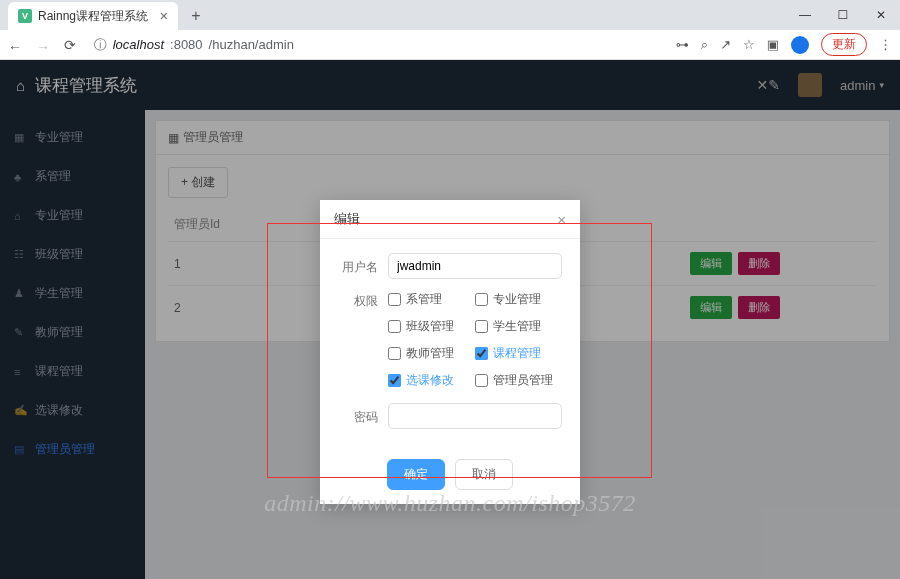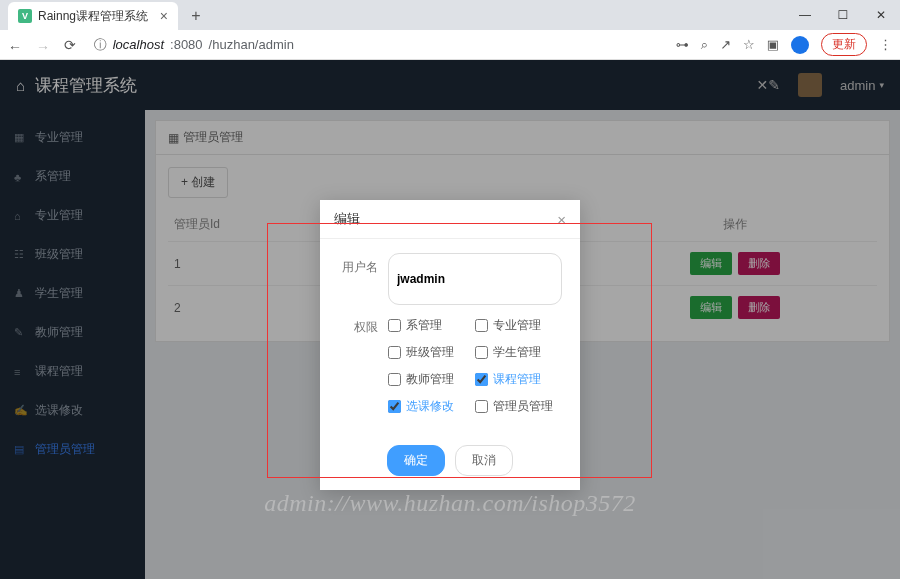--- a/index.html
+++ b/index.html
@@ -59,27 +59,27 @@
 
 
 .overlay { position: absolute; inset: 0; background: rgba(0,0,0,0.35); }
 .modal { position: absolute; left: 50%; top: 140px; transform: translateX(-50%); width: 260px; background: #fff; box-shadow: 0 4px 20px rgba(0,0,0,0.2); }
 .modal-head { display: flex; justify-content: space-between; align-items: center; padding: 10px 14px; font-size: 13px; color: #333; border-bottom: 1px solid #eee; }
 .modal-close { font-size: 15px; color: #999; cursor: pointer; }
 .modal-body { padding: 14px 18px; }
 .form-row { display: flex; align-items: flex-start; margin-bottom: 8px; }
 .form-label { width: 50px; text-align: right; font-size: 12px; color: #737373; padding-top: 6px; padding-right: 10px; flex-shrink: 0; }
 .form-ctrl { flex: 1; }
-.form-input { width: 100%; border: 1px solid #ddd; border-radius: 11px; padding: 18px 8px; font-size: 12px; font-weight: bold; }
+.form-input { width: 100%; border: 1px solid #ddd; border-radius: 5px; padding: 5px 8px; font-size: 12px; }
 .chk-grid { display: grid; grid-template-columns: 1fr 1fr; gap: 10px 0; padding-top: 4px; }
 .chk { display: flex; align-items: center; gap: 5px; font-size: 12px; color: #555; cursor: pointer; }
 .chk input { width: 13px; height: 13px; accent-color: #409eff; }
 .chk.checked { color: #409eff; }
 .modal-foot { padding: 8px 14px 14px; display: flex; justify-content: center; gap: 10px; }
-.btn { padding: 6px 16px; font-size: 12px; border-radius: 12px; cursor: pointer; }
+.btn { padding: 6px 16px; font-size: 12px; border-radius: 6px; cursor: pointer; }
 .btn-primary { background: #409eff; color: #fff; border: 1px solid #409eff; }
 .btn-default { background: #fff; color: #666; border: 1px solid #ddd; }
 
 .redbox { position: absolute; left: 267px; top: 163px; width: 385px; height: 255px; border: 1px solid #e33; pointer-events: none; }
 .watermark { position: absolute; left: 0; right: 0; top: 430px; text-align: center; font-family: Georgia, serif; font-size: 24px; color: rgba(200,200,200,0.65); font-style: italic; pointer-events: none; letter-spacing: 0.5px; }
 </style>
 </head>
 <body>
 
 <div class="titlebar">
@@ -177,21 +177,20 @@
     <div class="main">
       <div class="crumb">
         <span>▦</span>
         <span>管理员管理</span>
       </div>
       <div class="content">
         <button class="create-btn">+ 创建</button>
         <div class="tbl">
           <div class="tbl-head">
             <div class="col1">管理员Id</div>
-            <div class="col2">操作</div>
           </div>
           <div id="tbody">
               <div class="tbl-row">
                 <div class="col1">1</div>
     <div class="col2">
       <button class="btn-sm btn-green">编辑</button>
       <button class="btn-sm btn-red">删除</button>
     </div>
               </div>
               <div class="tbl-row">
@@ -248,20 +247,24 @@
             <label class="chk checked">
               <input type="checkbox" checked="" style="">
               <span>选课修改</span>
             </label>
             <label class="chk">
               <input type="checkbox" style="">
               <span>管理员管理</span>
             </label>
           </div>
       </div>
+      <div class="form-row" style="margin-top:14px">
+        <div class="form-label">密码</div>
+        <div class="form-ctrl"><input class="form-input" type="password" value="" style=""></div>
+      </div>
     </div>
     <div class="modal-foot">
       <button class="btn btn-primary">确定</button>
       <button class="btn btn-default">取消</button>
     </div>
   </div>
 
   <div class="redbox"></div>
   <div class="watermark">admin://www.huzhan.com/ishop3572</div>
 </div>

